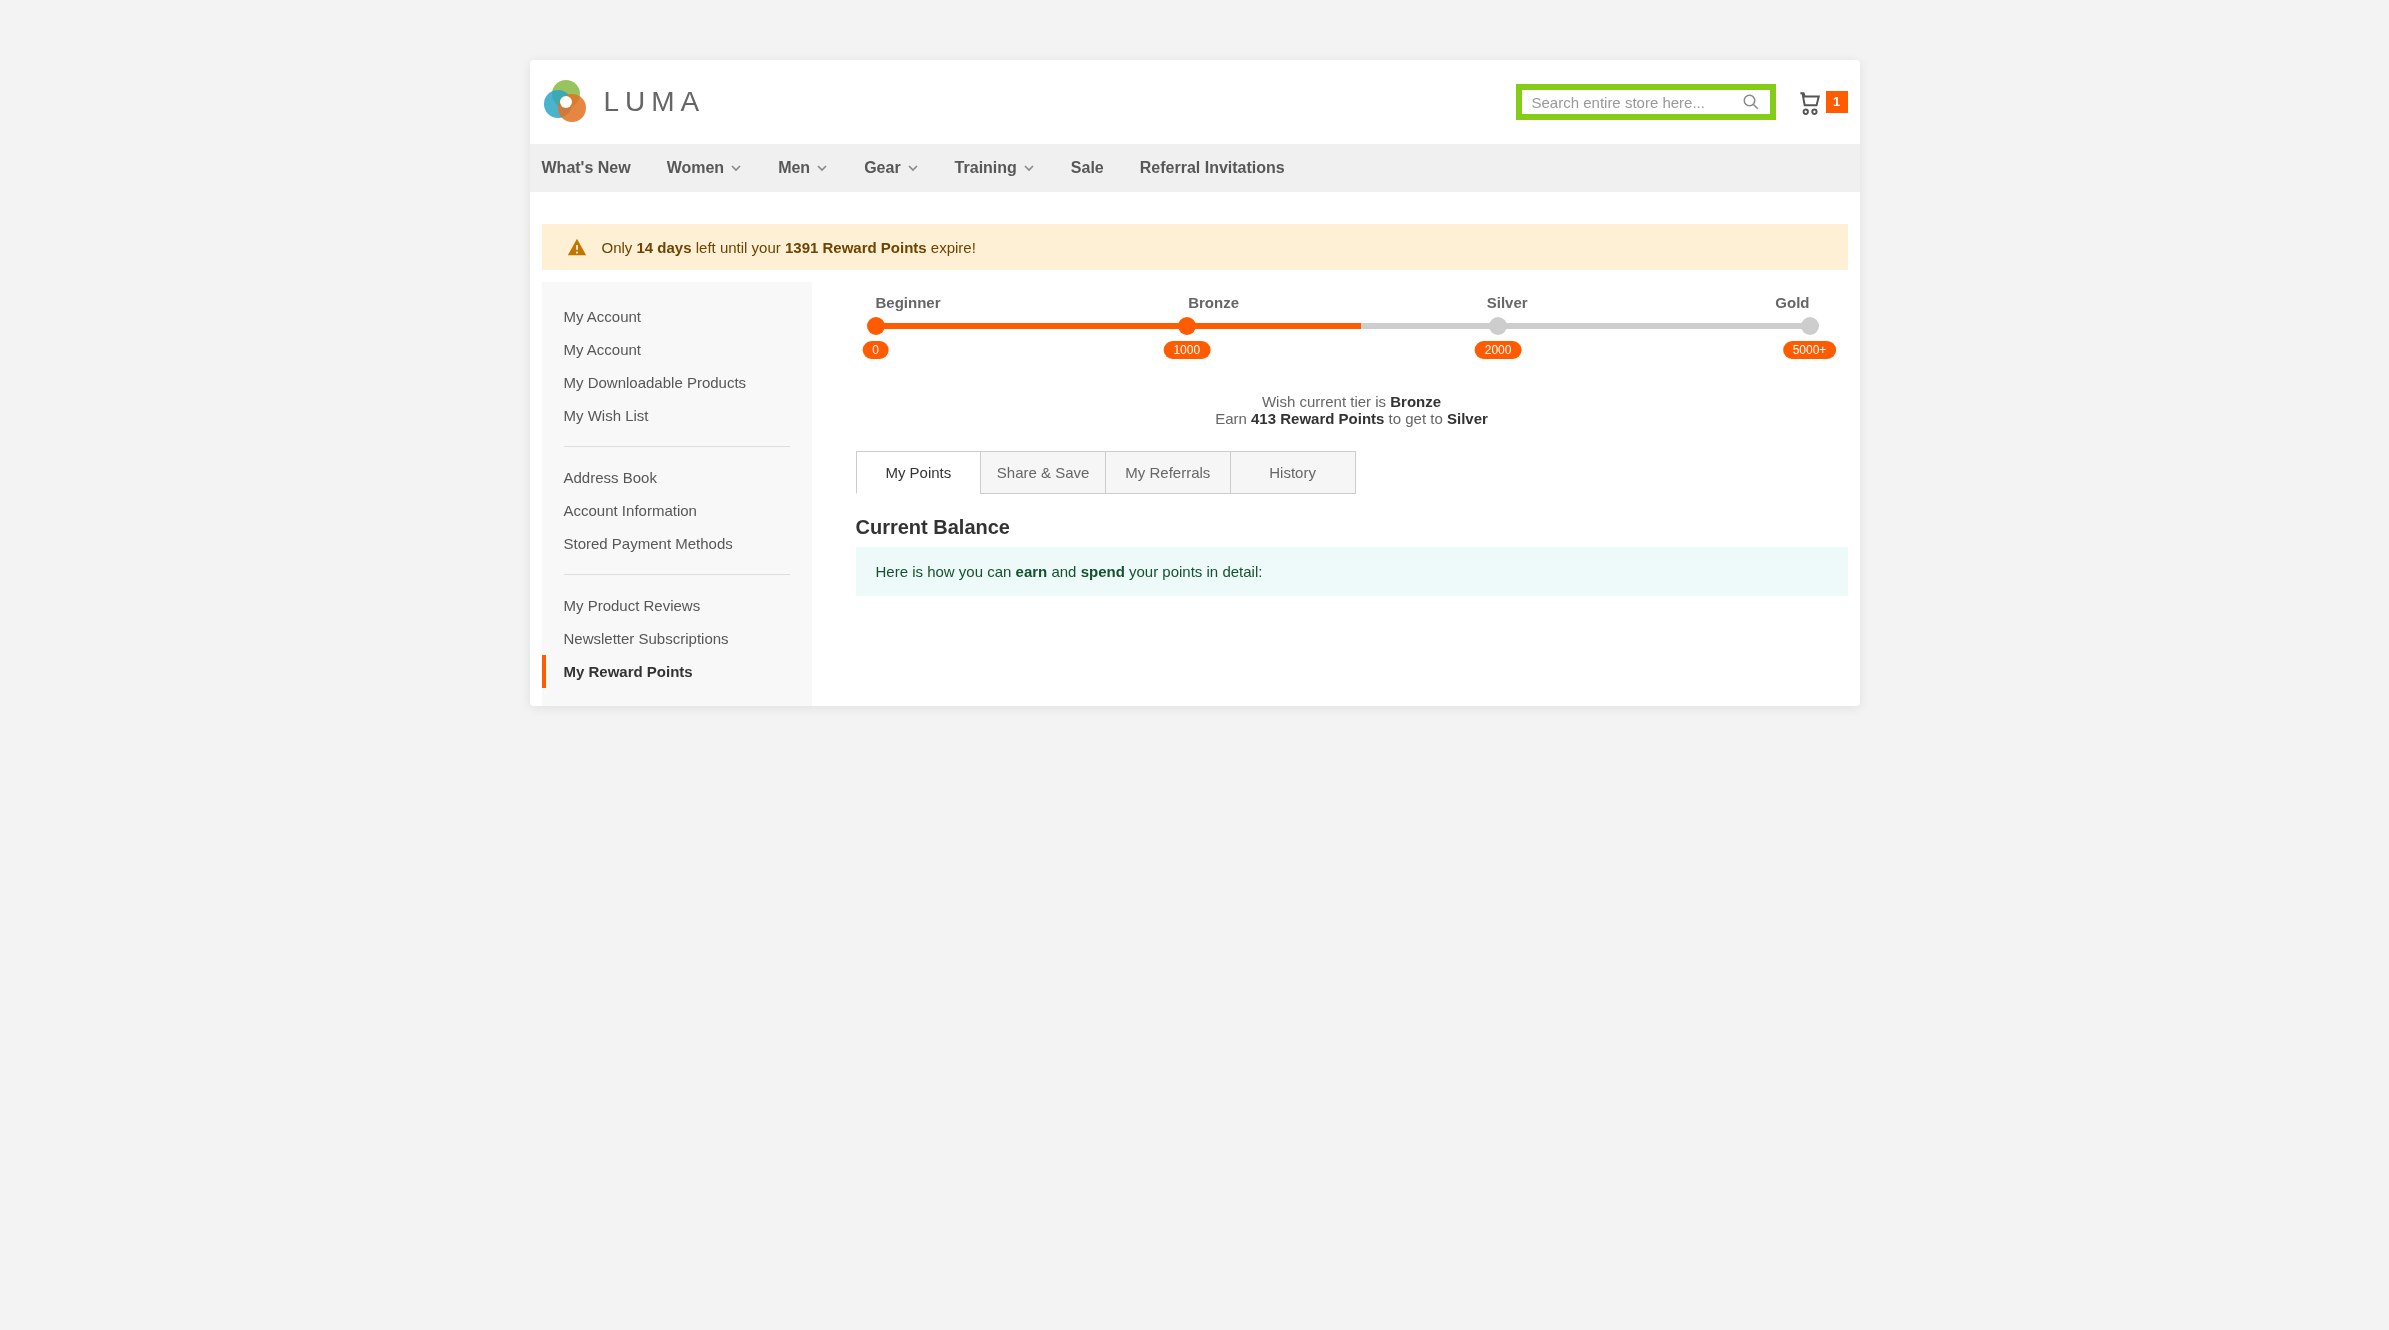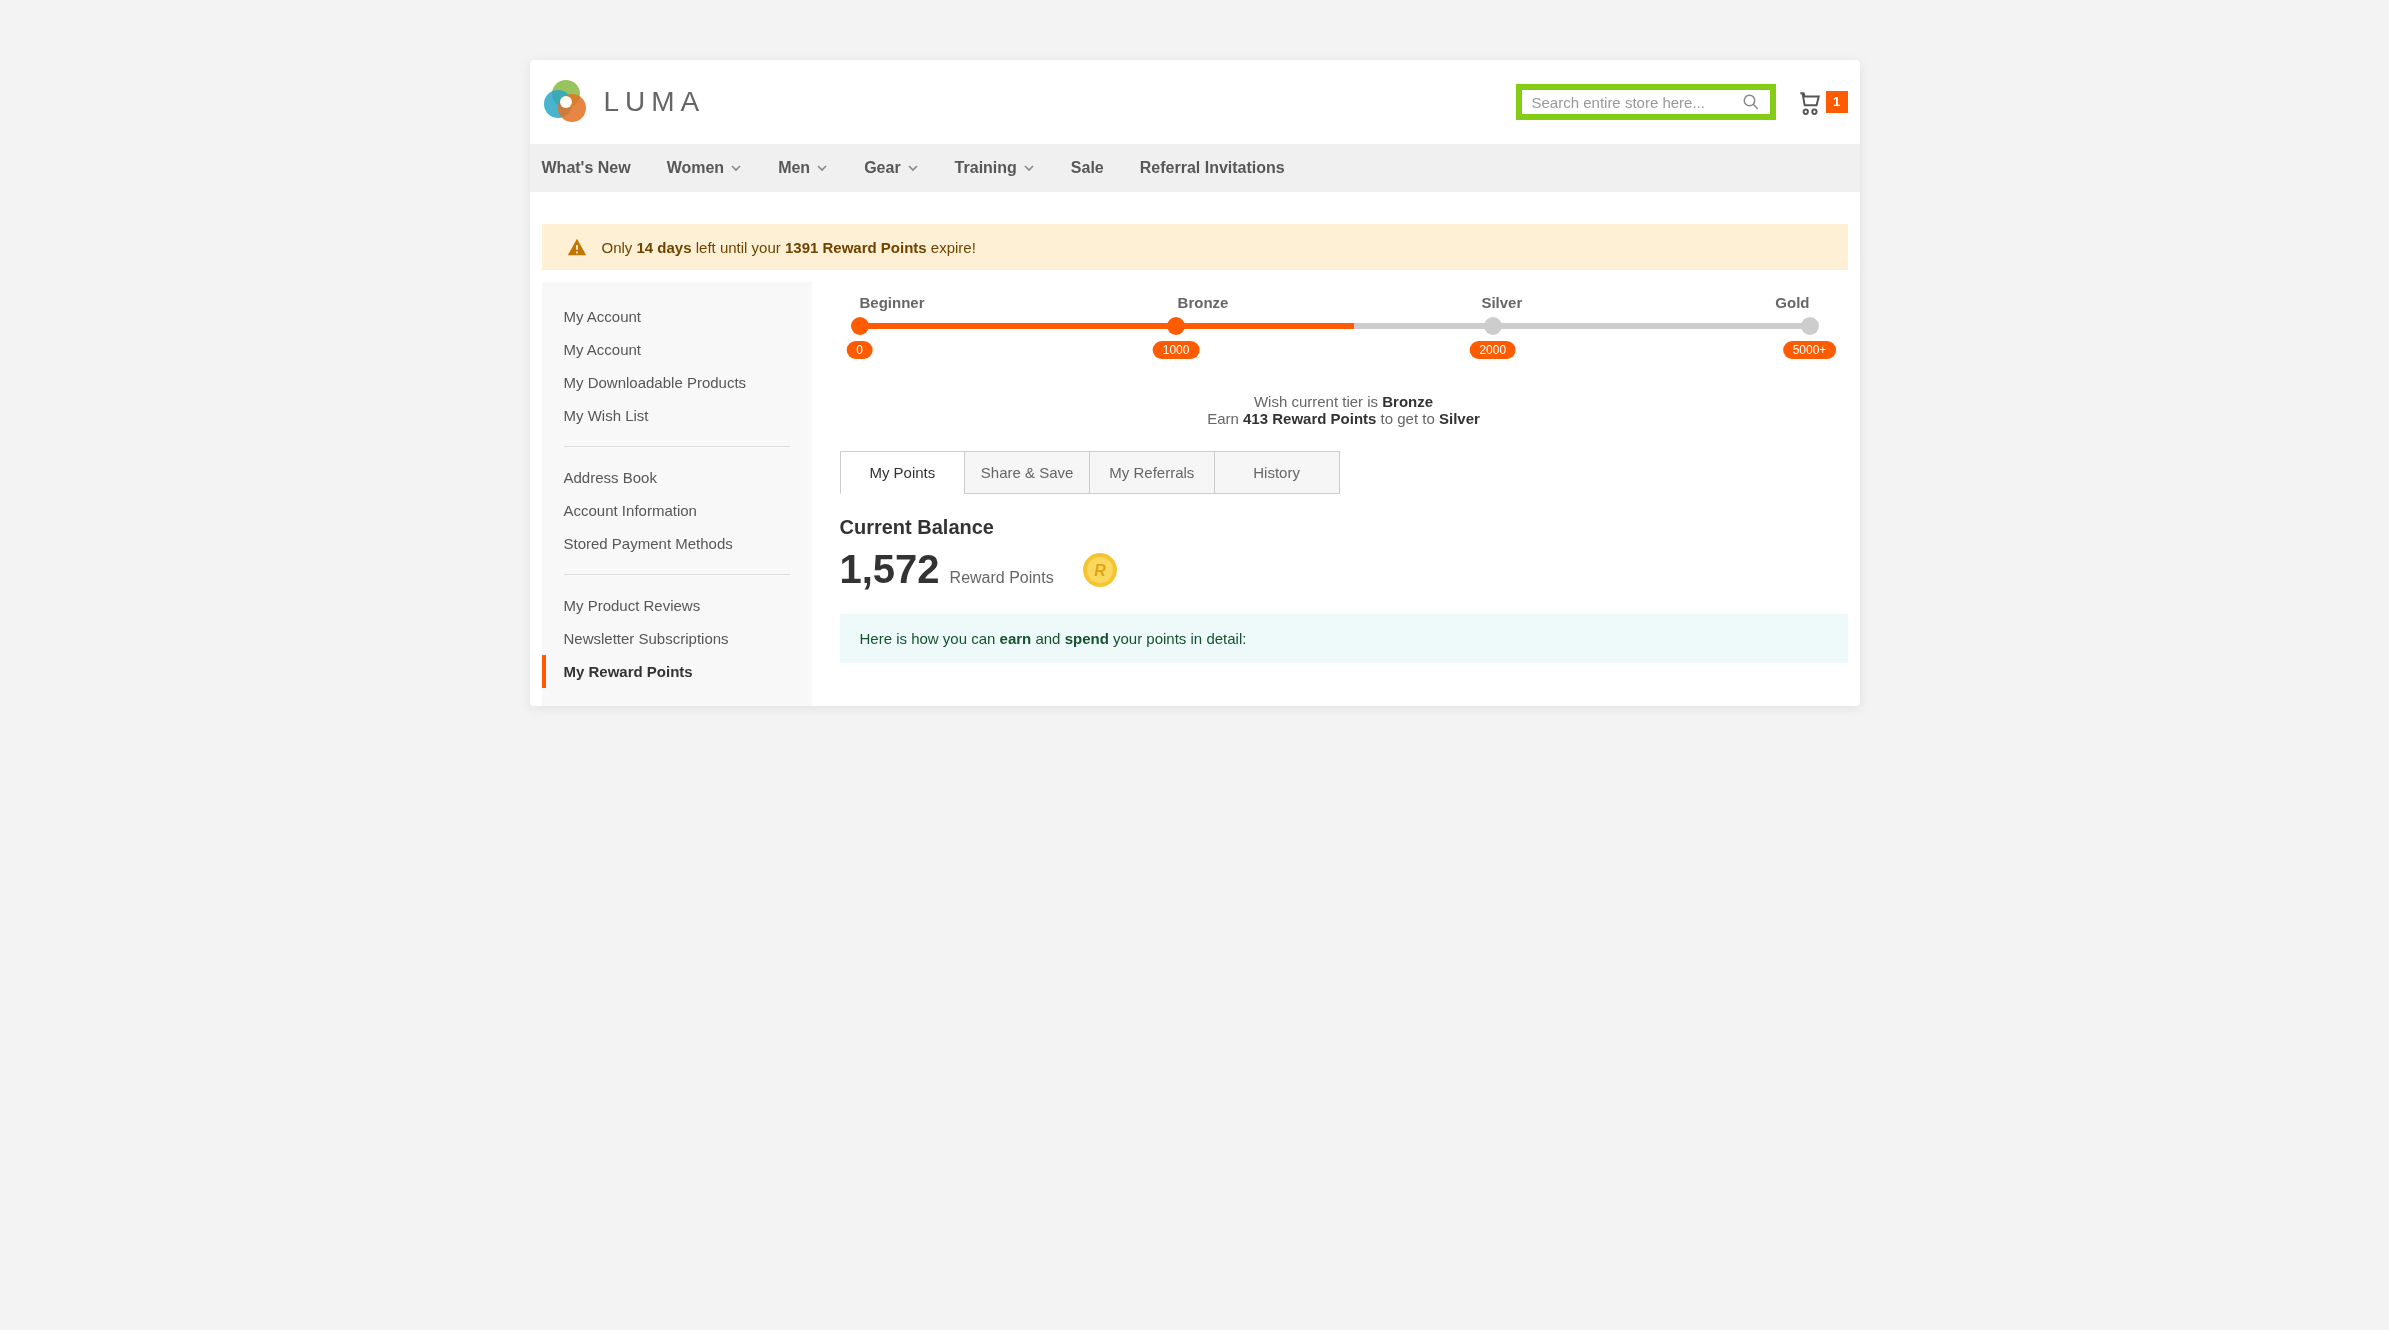--- a/index.html
+++ b/index.html
@@ -16,21 +16,21 @@
 .search-icon{width:18px;height:18px;color:#888;}
 .cart-block{display:flex;align-items:center;margin-left:20px;gap:4px;}
 .cart-icon{width:26px;height:26px;color:#555;}
 .cart-badge{background:#ff5b00;color:#fff;min-width:22px;height:22px;line-height:22px;text-align:center;font-size:13px;font-weight:600;}
 .main-nav{background:#f0f0f0;padding:0 12px;height:48px;display:flex;align-items:center;gap:36px;}
 .nav-item{font-size:16px;font-weight:600;color:#575757;display:flex;align-items:center;gap:6px;cursor:pointer;}
 .nav-caret{width:12px;height:12px;color:#888;}
 .alert{background:#fdf0d5;color:#6f4400;display:flex;align-items:center;gap:14px;padding:12px 24px;margin:32px 12px 0 12px;font-size:15px;}
 .alert-icon{width:22px;height:22px;color:#c07600;}
 .alert b{font-weight:700;}
-.content-row{display:flex;padding:12px 12px 0 12px;gap:28px;}
+.content-row{display:flex;padding:12px 12px 0 12px;gap:44px;}
 .sidebar{width:270px;background:#f8f8f8;padding:18px 0;}
 .sidebar-item{padding:8px 22px;font-size:15px;color:#575757;cursor:pointer;position:relative;}
 .sidebar-item.active{color:#333;font-weight:700;border-left:4px solid #ff5b00;padding-left:18px;}
 .sidebar-divider{border:none;border-top:1px solid #ddd;margin:14px 22px;}
 .main{flex:1;padding:12px 0;}
 .tier-track{position:relative;margin:0 18px 0 0;padding:0 20px;}
 .tier-labels{display:flex;justify-content:space-between;margin-bottom:12px;}
 .tier-label{font-size:15px;font-weight:600;color:#666;}
 .track-bar{position:relative;height:6px;background:#cdcdcd;border-radius:4px;}
 .track-fill{position:absolute;left:0;top:0;height:100%;background:#ff5b00;border-radius:4px 0 0 4px;}
@@ -161,29 +161,20 @@
       </div>
 
       <div class="tabs" id="tabs-host">
           <div class="tab active">My Points</div>
           <div class="tab">Share &amp; Save</div>
           <div class="tab">My Referrals</div>
           <div class="tab">History</div>
         </div>
 
       <div class="balance-title">Current Balance</div>
-      <div class="balance-row">
-        <span class="balance-value">1,572</span>
-        <span class="balance-unit">Reward Points</span>
-        <svg class="coin" viewBox="0 0 36 36">
-          <circle cx="18" cy="18" r="17" fill="#f6c430"></circle>
-          <circle cx="18" cy="18" r="13" fill="#f9d85e"></circle>
-          <text x="18" y="24" text-anchor="middle" font-size="16" font-weight="bold" fill="#e0a315" font-style="italic">R</text>
-        </svg>
-      </div>
 
       <div class="info-banner">
         <span>Here is how you can </span><b>earn</b><span> and </span><b>spend</b><span> your points in detail:</span>
       </div>
 
     </div>
   </div>
 
 </div>
 

